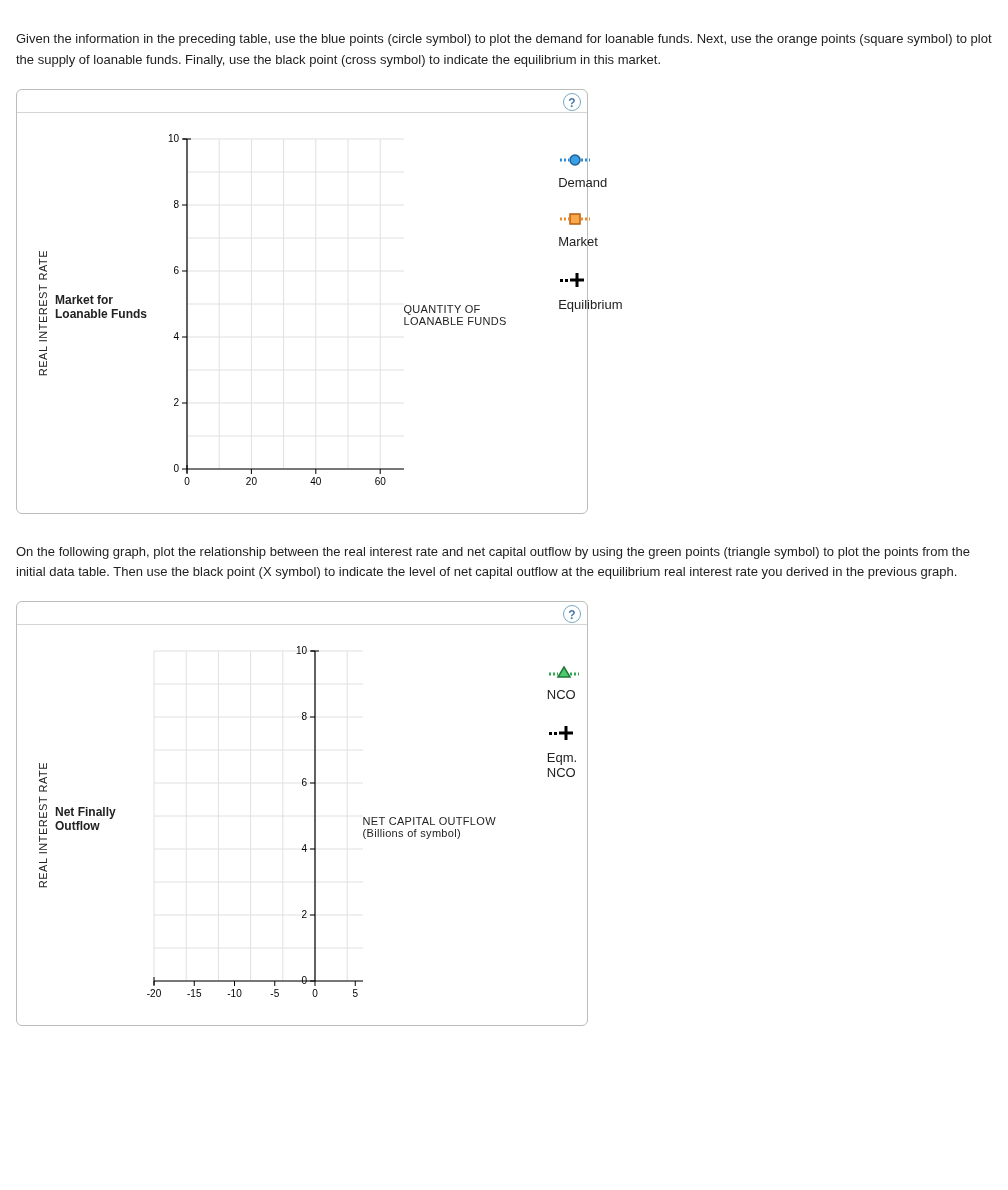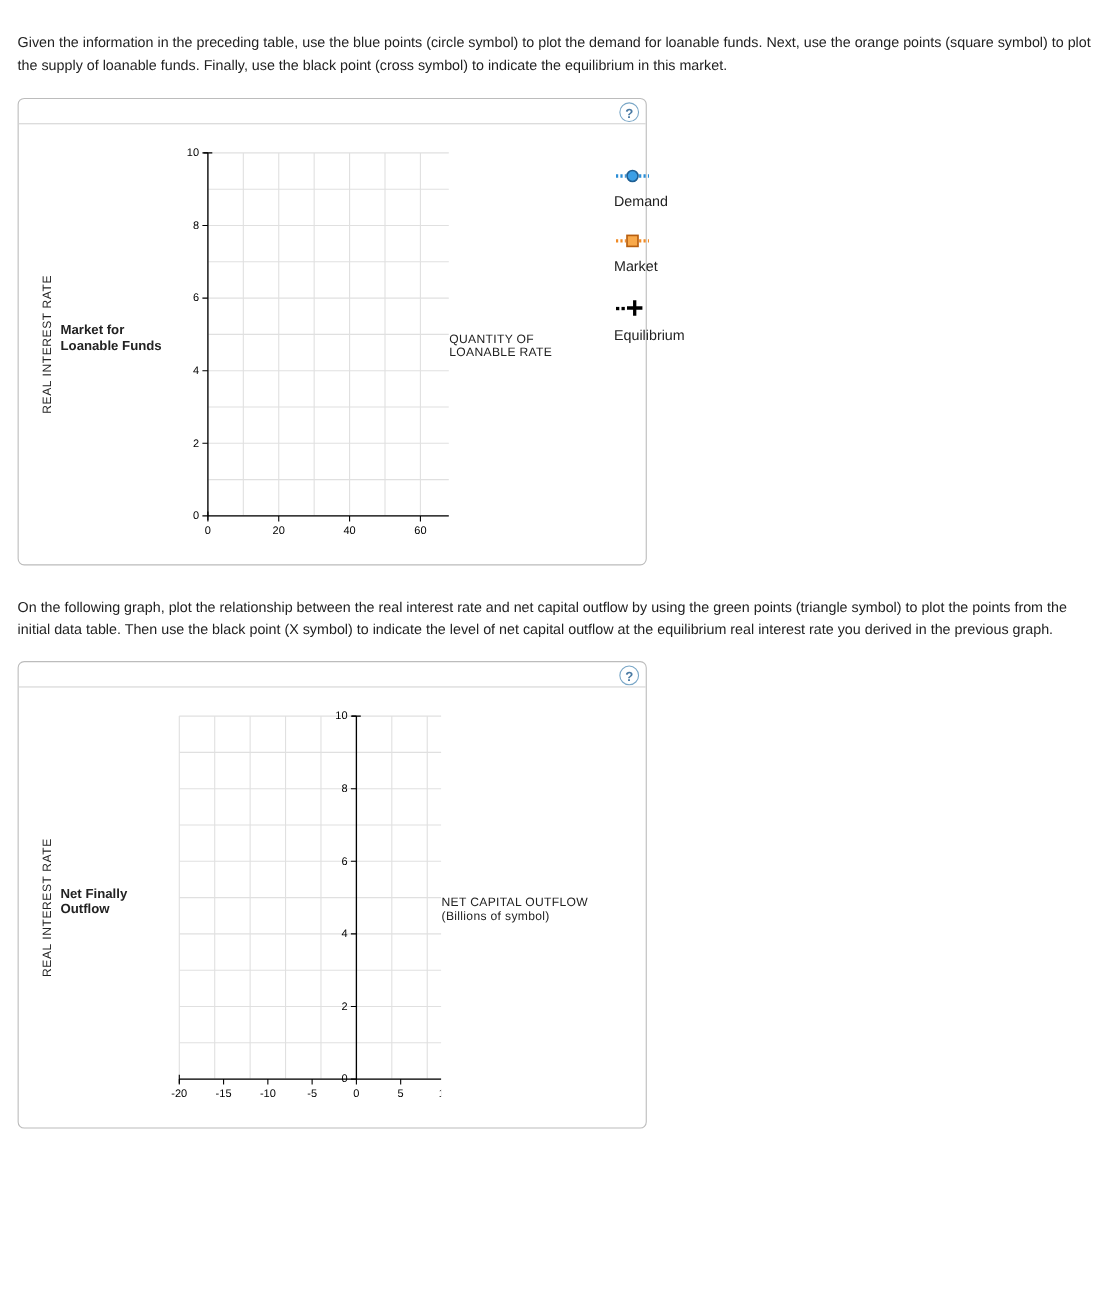--- a/index.html
+++ b/index.html
@@ -155,21 +155,21 @@
             <line x1="23" y1="138" x2="28" y2="138" class="tick"></line>
             <text x="20" y="141" text-anchor="end" class="tick-label">6</text>
             <line x1="23" y1="72" x2="28" y2="72" class="tick"></line>
             <text x="20" y="75" text-anchor="end" class="tick-label">8</text>
             <line x1="23" y1="6" x2="28" y2="6" class="tick"></line>
             <text x="20" y="9" text-anchor="end" class="tick-label">10</text>
             <line x1="24" y1="6" x2="32" y2="6" class="tick"></line>
             <line x1="350" y1="332" x2="350" y2="340" class="tick"></line>
             <line x1="28" y1="332" x2="28" y2="340" class="tick"></line>
           </svg>
-        <div class="x-axis-label">QUANTITY OF LOANABLE RATE</div>
+        <div class="x-axis-label">QUANTITY OF LOANABLE FUNDS</div>
       </div>
     </div>
     <div class="legend">
       <div class="legend-item">
         <span class="legend-symbol">
           <svg width="34" height="14">
               <line x1="2" y1="7" x2="11" y2="7" stroke="#2a8dd6" stroke-width="3" stroke-dasharray="2,2"></line>
               <circle cx="17" cy="7" r="5" fill="#3b9fe6" stroke="#1f5f93" stroke-width="1.5"></circle>
               <line x1="23" y1="7" x2="32" y2="7" stroke="#2a8dd6" stroke-width="3" stroke-dasharray="2,2"></line>
             </svg>
@@ -267,14 +267,37 @@
             <text x="181" y="75" text-anchor="end" class="tick-label">8</text>
             <line x1="184" y1="6" x2="189" y2="6" class="tick"></line>
             <text x="181" y="9" text-anchor="end" class="tick-label">10</text>
             <line x1="185" y1="6" x2="193" y2="6" class="tick"></line>
             <line x1="350" y1="332" x2="350" y2="340" class="tick"></line>
             <line x1="28" y1="332" x2="28" y2="340" class="tick"></line>
           </svg>
         <div class="x-axis-label">NET CAPITAL OUTFLOW (Billions of symbol)</div>
       </div>
     </div>
+    <div class="legend">
+      <div class="legend-item">
+        <span class="legend-symbol">
+          <svg width="34" height="14">
+              <line x1="2" y1="9" x2="11" y2="9" stroke="#2fa84f" stroke-width="3" stroke-dasharray="2,2"></line>
+              <polygon points="17,2 23,12 11,12" fill="#4fc86f" stroke="#1f7a38" stroke-width="1.5"></polygon>
+              <line x1="23" y1="9" x2="32" y2="9" stroke="#2fa84f" stroke-width="3" stroke-dasharray="2,2"></line>
+            </svg>
+        </span>
+        <span>NCO</span>
+      </div>
+      <div class="legend-item">
+        <span class="legend-symbol">
+          <svg width="34" height="18">
+              <rect x="2" y="8" width="3" height="3" fill="#000"></rect>
+              <rect x="7" y="8" width="3" height="3" fill="#000"></rect>
+              <line x1="19" y1="2" x2="19" y2="16" stroke="#000" stroke-width="3"></line>
+              <line x1="12" y1="9" x2="26" y2="9" stroke="#000" stroke-width="3"></line>
+            </svg>
+        </span>
+        <span>Eqm. NCO</span>
+      </div>
+    </div>
   </div>
 </div>
 
 </body></html>

